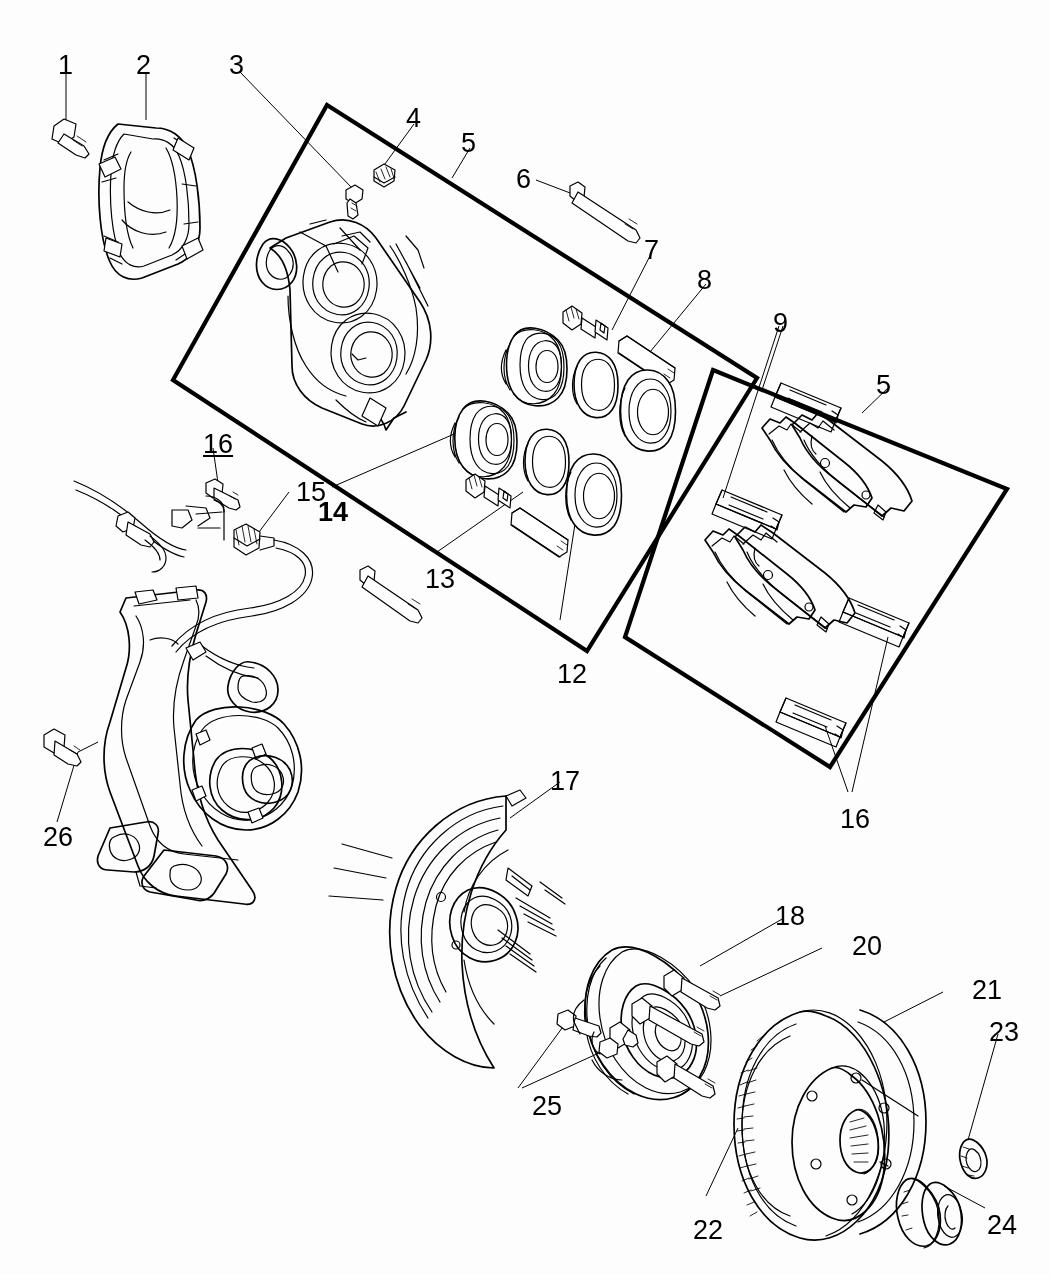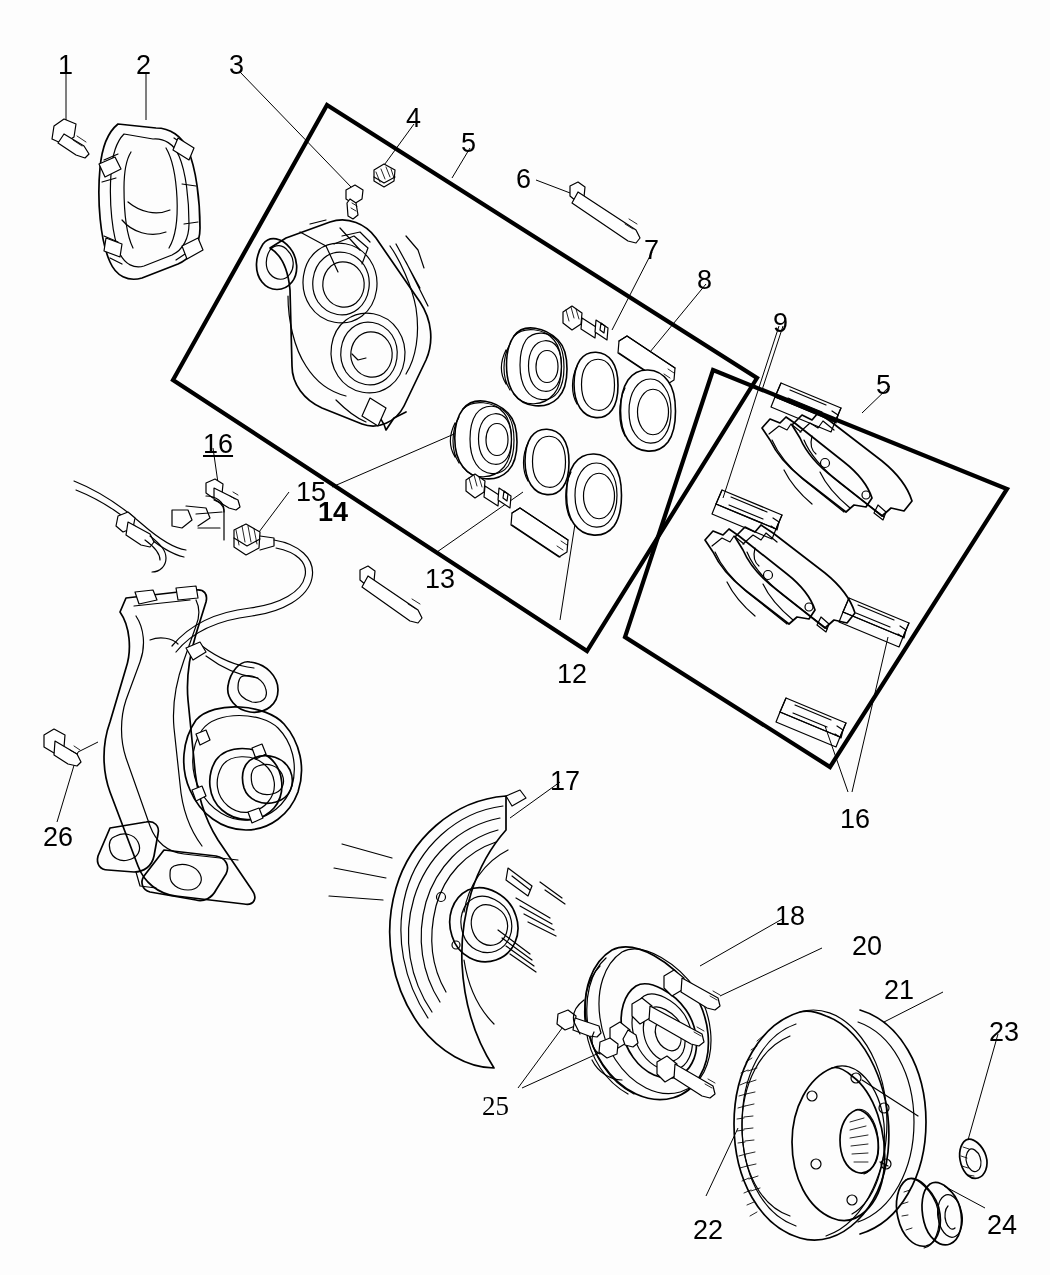--- a/index.html
+++ b/index.html
@@ -566,20 +566,20 @@
   <div class="cnum" style="left:876px; top:372px;">5</div>
   <div class="cnum" style="left:840px; top:806px;">16</div>
   <div class="cnum" style="left:548px; top:661px;margin-left:9px;">12</div>
   <div class="cnum" style="left:425px; top:566px;">13</div>
   <div class="cnum" style="left:318px; top:499px;font-weight:bold;">14</div>
   <div class="cnum" style="left:280px; top:479px;margin-left:16px;">15</div>
   <div class="cnum" style="left:203px; top:431px;text-decoration:underline;">16</div>
   <div class="cnum" style="left:550px; top:768px;text-align:right;">17</div>
   <div class="cnum" style="left:775px; top:903px;">18</div>
   <div class="cnum" style="left:852px; top:933px;">20</div>
-  <div class="cnum" style="left:884px; top:977px;">21</div>
+  <div class="cnum" style="left:972px; top:977px;">21</div>
   <div class="cnum" style="left:693px; top:1205px;margin-top:12px;">22</div>
   <div class="cnum" style="left:989px; top:1019px;">23</div>
   <div class="cnum" style="left:987px; top:1212px;">24</div>
-  <div class="cnum" style="left:482px; top:1093px;font-family:Liberation Serif, serif;">25</div>
+  <div class="cnum" style="left:532px; top:1093px;">25</div>
   <div class="cnum" style="left:43px;  top:824px;">26</div>
 
 </div>
 
 </body></html>

